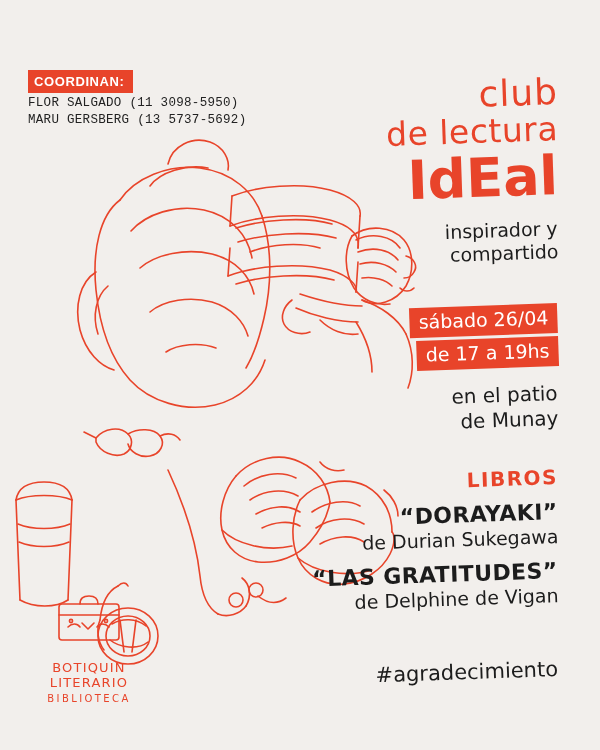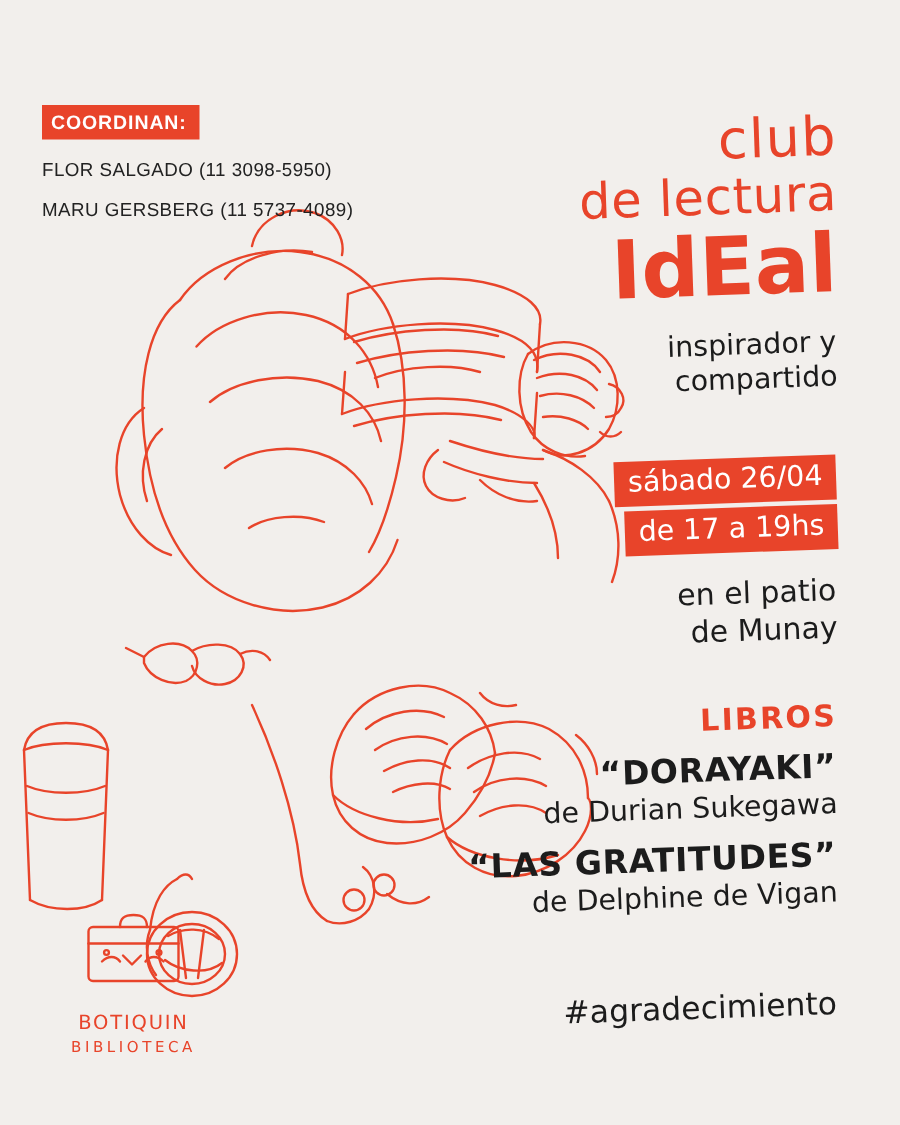--- a/index.html
+++ b/index.html
@@ -45,21 +45,22 @@
     color: #ffffff;
     font-weight: bold;
     font-size: 13px;
     letter-spacing: 0.6px;
     padding: 4px 8px 4px 6px;
   }
   .coord-line {
     color: #222222;
     font-size: 12.5px;
     letter-spacing: 0.3px;
-    margin-top: 13px;
+    margin-top: 3px;
+    font-family: Liberation Mono, monospace;
   }
 
   
   .right-col {
     position: absolute;
     right: 34px;
     top: 74px;
     width: 300px;
     text-align: right;
   }
@@ -298,21 +299,21 @@
       <circle cx="236" cy="600" r="7"></circle>
       <circle cx="256" cy="590" r="7"></circle>
       <path d="M258 596 C268 604 278 604 286 598"></path>
 
     </g>
   </svg>
 
   <div class="coord-block">
     <div class="coord-title">COORDINAN:</div>
     <div class="coord-line">FLOR SALGADO (11 3098-5950)</div>
-    <div class="coord-line">MARU GERSBERG (11 5737-4089)</div>
+    <div class="coord-line">MARU GERSBERG (13 5737-5692)</div>
   </div>
 
   <div class="right-col">
 
     <div class="title-club hand">club</div>
     <div class="title-delectura hand">de lectura</div>
     <div class="title-ideal hand">IdEal</div>
 
     <div class="subtitle hand">
       <span>inspirador y</span>
@@ -351,16 +352,17 @@
         <path d="M24 11 C24 5 27 3 33 3 C39 3 42 5 42 11"></path>
         <path d="M3 22 L63 22"></path>
         <path d="M12 34 C16 30 21 30 24 34"></path>
         <path d="M26 30 L32 36 L38 30"></path>
         <path d="M41 34 C44 30 49 30 53 34"></path>
         <circle cx="15" cy="28" r="1.6"></circle>
         <circle cx="50" cy="28" r="1.6"></circle>
       </g>
     </svg>
     <div class="logo-text1 hand">BOTIQUIN</div>
+    <div class="logo-text2 hand">LITERARIO</div>
     <div class="logo-text3 hand">BIBLIOTECA</div>
   </div>
 
 </div>
 
 </body></html>

